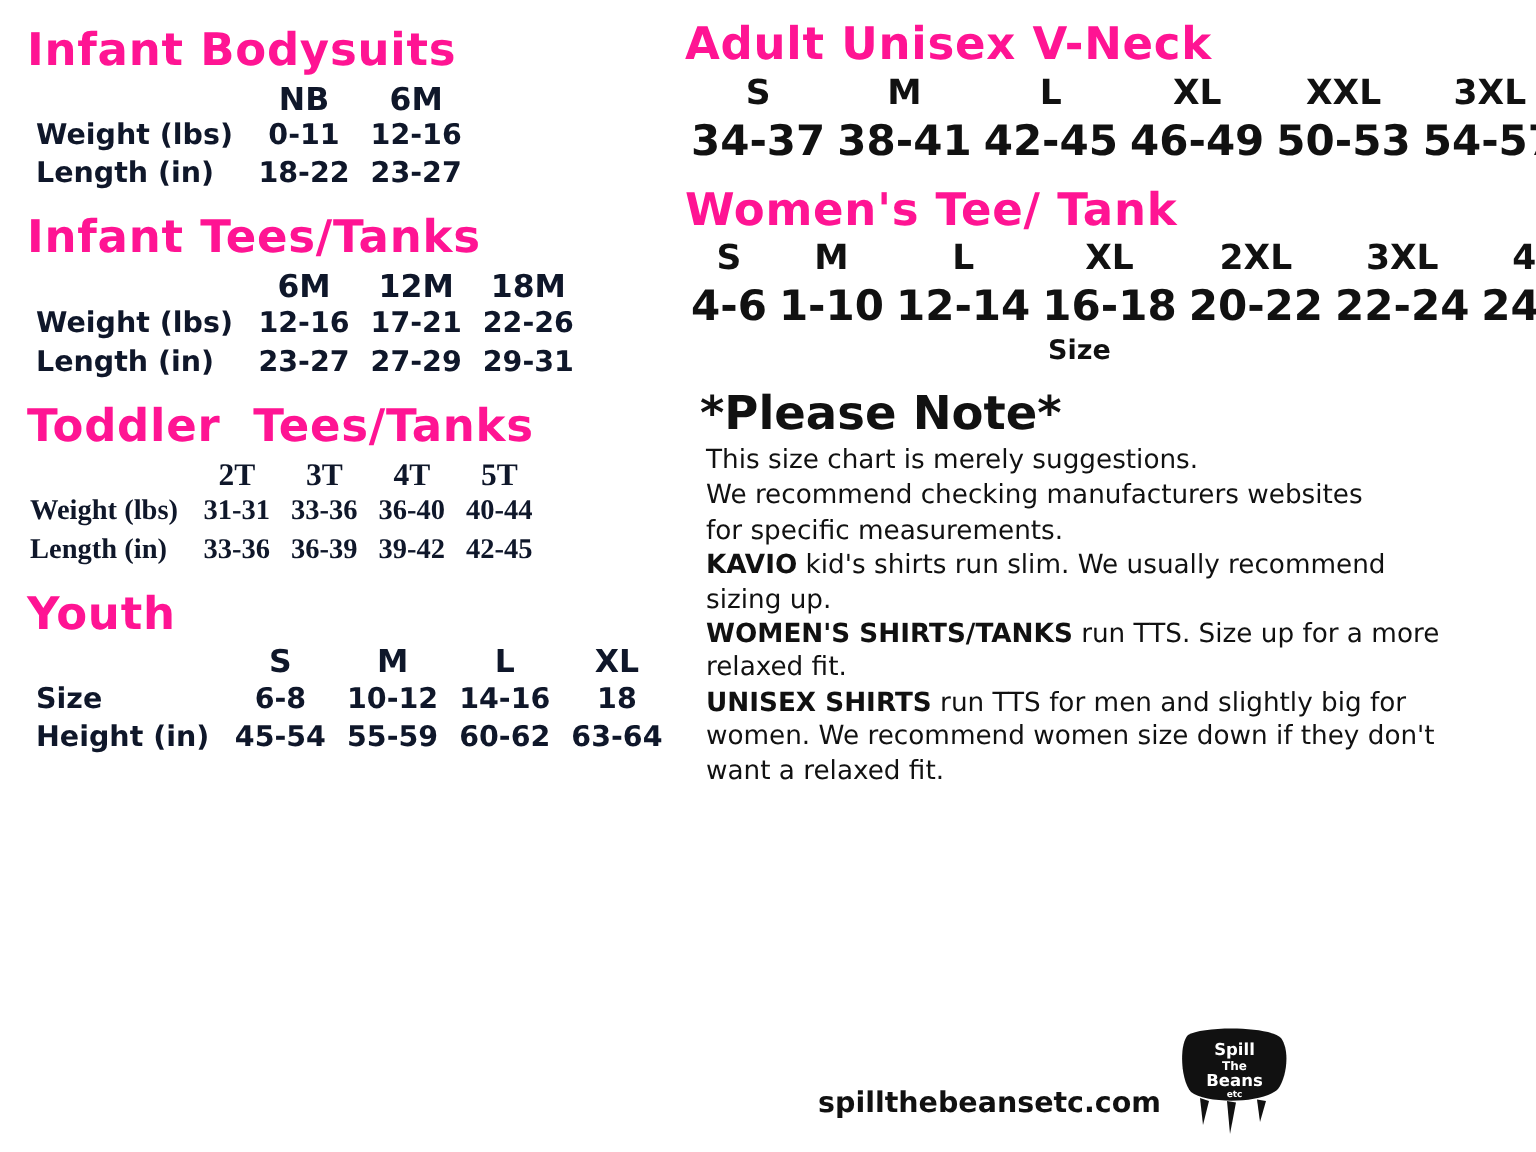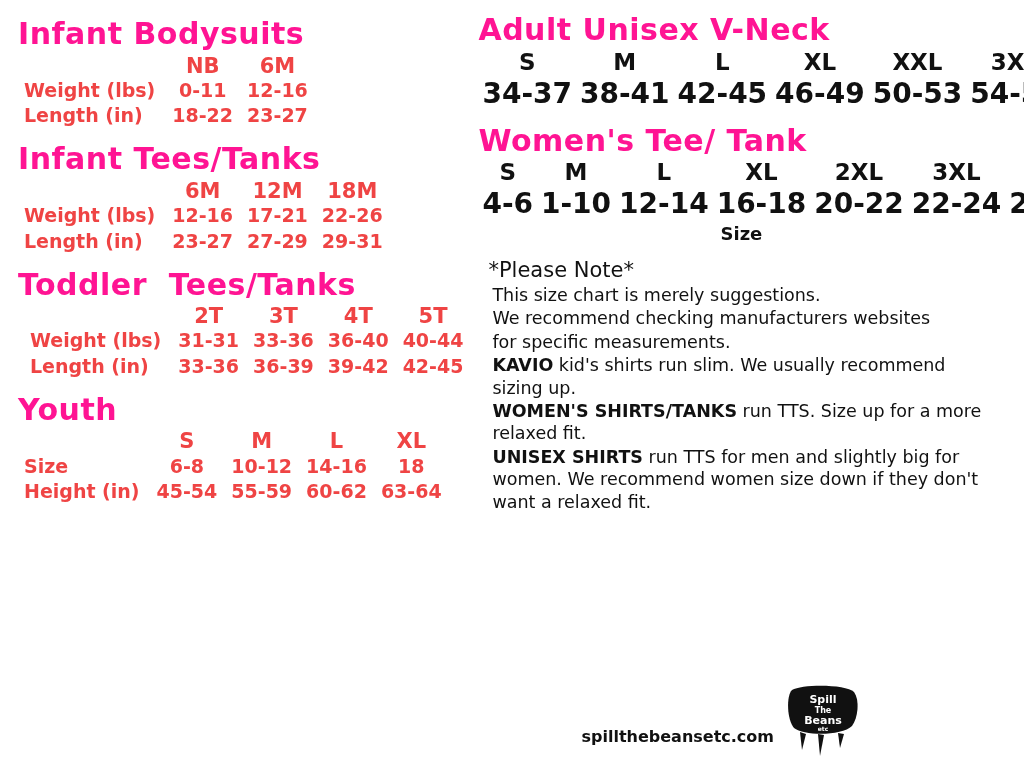--- a/index.html
+++ b/index.html
@@ -37,21 +37,21 @@
     font-size: 30px;
     letter-spacing: 0.5px;
     line-height: 1.05;
     margin: 0 0 2px 0;
     white-space: pre;
   }
 
   table.sizes {
     border-collapse: collapse;
     font-weight: bold;
-    color: #ef4444;
+    color: #0f172a;
     font-size: 19px;
     line-height: 1.15;
   }
   table.sizes td, table.sizes th {
     padding: 2px 7px;
     text-align: center;
     white-space: nowrap;
     font-weight: bold;
   }
   table.sizes td.rowlabel {
@@ -63,21 +63,21 @@
     font-size: 21px;
     padding-bottom: 0px;
   }
 
   
   .block { margin-bottom: 14px; }
   .block-ib table.sizes { margin-left: 4px; }
   .block-ib th { font-size: 22px; }
 
   .block-it table.sizes { margin-left: 4px; }
-  .block-tt table.sizes { margin-left: 10px; }
+  .block-tt table.sizes { margin-left: 0px; font-family: Liberation Serif, serif; }
   .block-y table.sizes { margin-left: 4px; }
 
   
   .rtable {
     width: 100%;
     border-collapse: collapse;
     color: #111111;
     font-weight: bold;
     text-align: center;
   }
@@ -93,22 +93,22 @@
     white-space: nowrap;
   }
   .axis-label {
     text-align: center;
     font-size: 18px;
     font-weight: bold;
     color: #111111;
     margin-top: 2px;
   }
   .note-title {
-    font-size: 21px;
-    font-weight: normal;
+    font-size: 31px;
+    font-weight: bold;
     color: #111111;
     margin: 6px 0 2px 10px;
   }
   .notes {
     margin-left: 14px;
     font-size: 17.5px;
     color: #111111;
     line-height: 1.28;
     max-width: 500px;
   }
@@ -117,21 +117,21 @@
 
   .footer {
     position: absolute;
     right: 14px;
     bottom: 10px;
     display: flex;
     align-items: flex-end;
     gap: 10px;
   }
   .site {
-    font-size: 16px;
+    font-size: 19px;
     font-weight: bold;
     color: #111111;
     margin-bottom: 12px;
     margin-left: 26px;
   }
   .logo {
     width: 78px;
     height: 74px;
     position: relative;
   }

